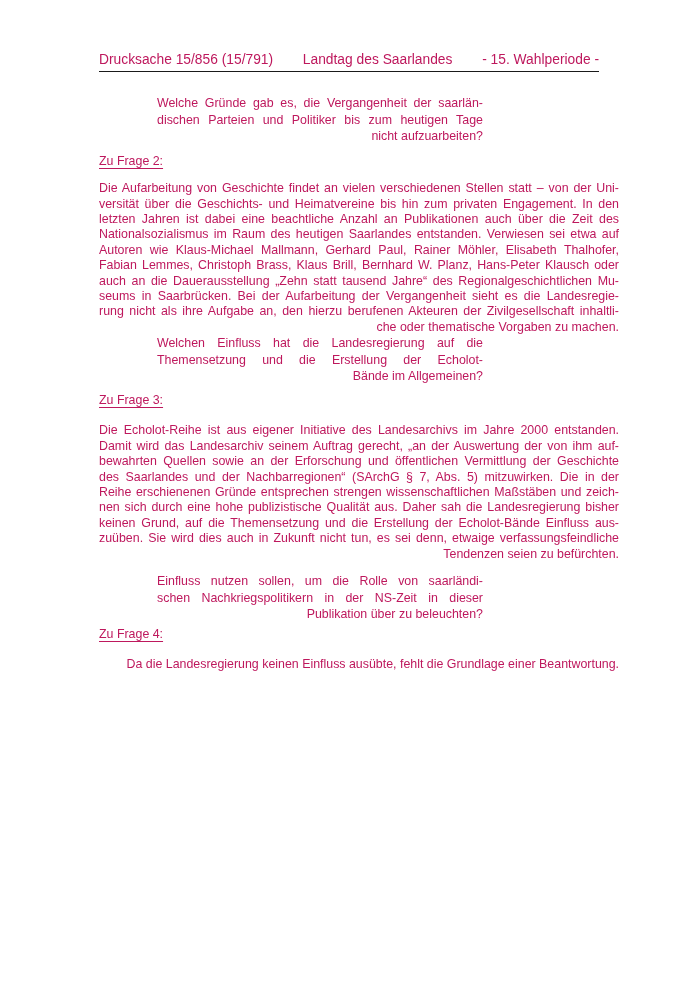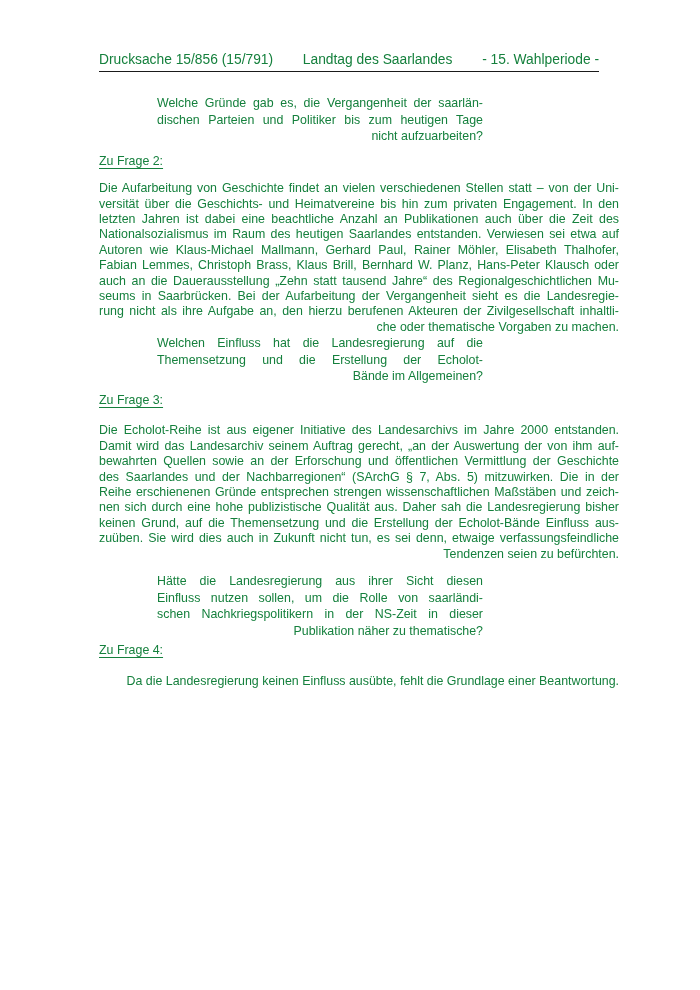--- a/index.html
+++ b/index.html
@@ -5,21 +5,21 @@
   html, body {
     margin: 0;
     padding: 0;
     background: #ffffff;
   }
   .page {
     position: relative;
     width: 700px;
     height: 696px;
     background: #ffffff;
-    color: #15803d;
+    color: #be185d;
     font-family: "Liberation Sans", "DejaVu Sans", sans-serif;
     box-sizing: border-box;
     padding: 52px 0 0 99px;
     overflow: hidden;
   }
   .doc-header {
     width: 500px;
     display: flex;
     justify-content: space-between;
     align-items: baseline;
@@ -119,24 +119,23 @@
     <div class="jl">bewahrten Quellen sowie an der Erforschung und öffentlichen Vermittlung der Geschichte</div>
     <div class="jl">des Saarlandes und der Nachbarregionen“ (SArchG § 7, Abs. 5) mitzuwirken. Die in der</div>
     <div class="jl">Reihe erschienenen Gründe entsprechen strengen wissenschaftlichen Maßstäben und zeich-</div>
     <div class="jl">nen sich durch eine hohe publizistische Qualität aus. Daher sah die Landesregierung bisher</div>
     <div class="jl">keinen Grund, auf die Themensetzung und die Erstellung der Echolot-Bände Einfluss aus-</div>
     <div class="jl">zuüben. Sie wird dies auch in Zukunft nicht tun, es sei denn, etwaige verfassungsfeindliche</div>
     <div class="ll">Tendenzen seien zu befürchten.</div>
   </section>
 
   <section class="qblock mq4">
-    <div class="jl">Hätte die Landesregierung aus ihrer Sicht diesen</div>
     <div class="jl">Einfluss nutzen sollen, um die Rolle von saarländi-</div>
     <div class="jl">schen Nachkriegspolitikern in der NS-Zeit in dieser</div>
-    <div class="ll">Publikation näher zu thematische?</div>
+    <div class="ll">Publikation über zu beleuchten?</div>
   </section>
 
   <div class="frage mh4">
     <span class="ul">Zu Frage 4:</span>
   </div>
 
   <section class="para ma4">
     <div class="ll">Da die Landesregierung keinen Einfluss ausübte, fehlt die Grundlage einer Beantwortung.</div>
   </section>
 

